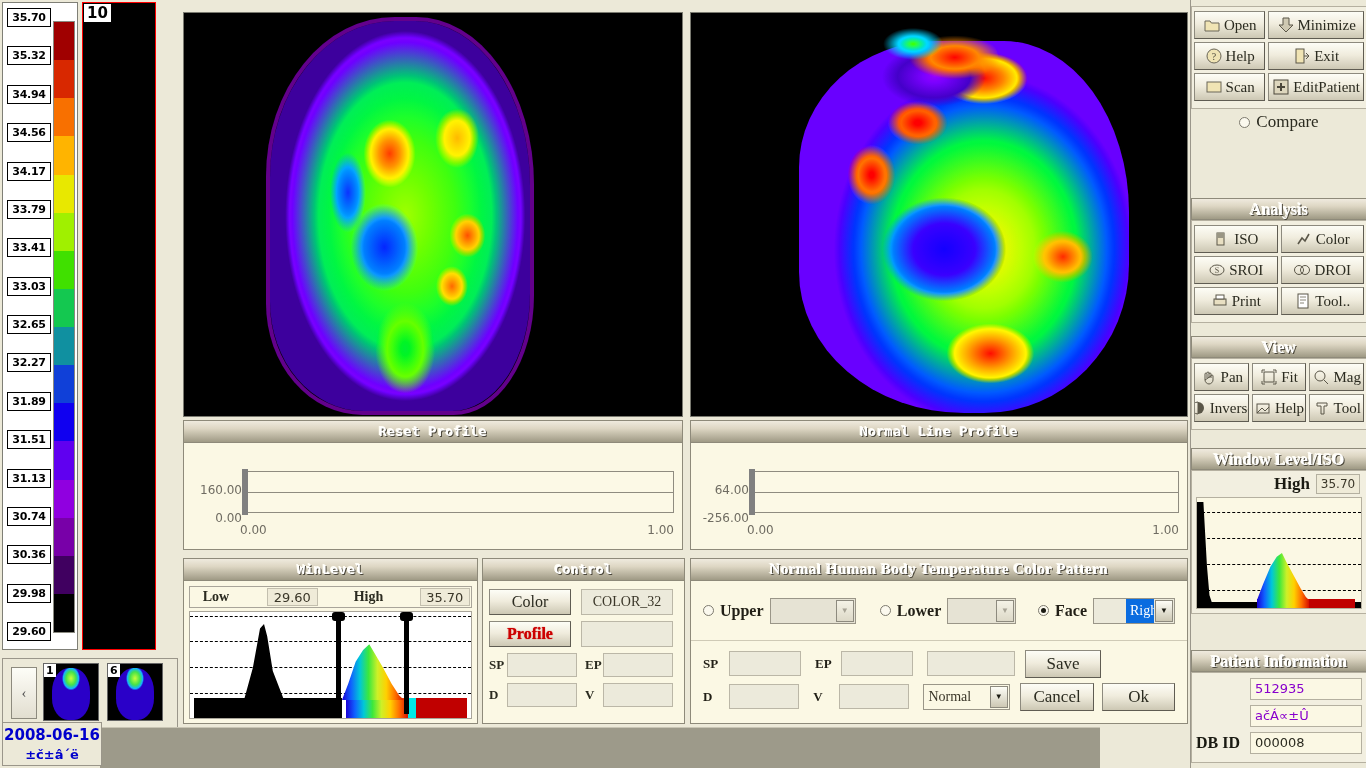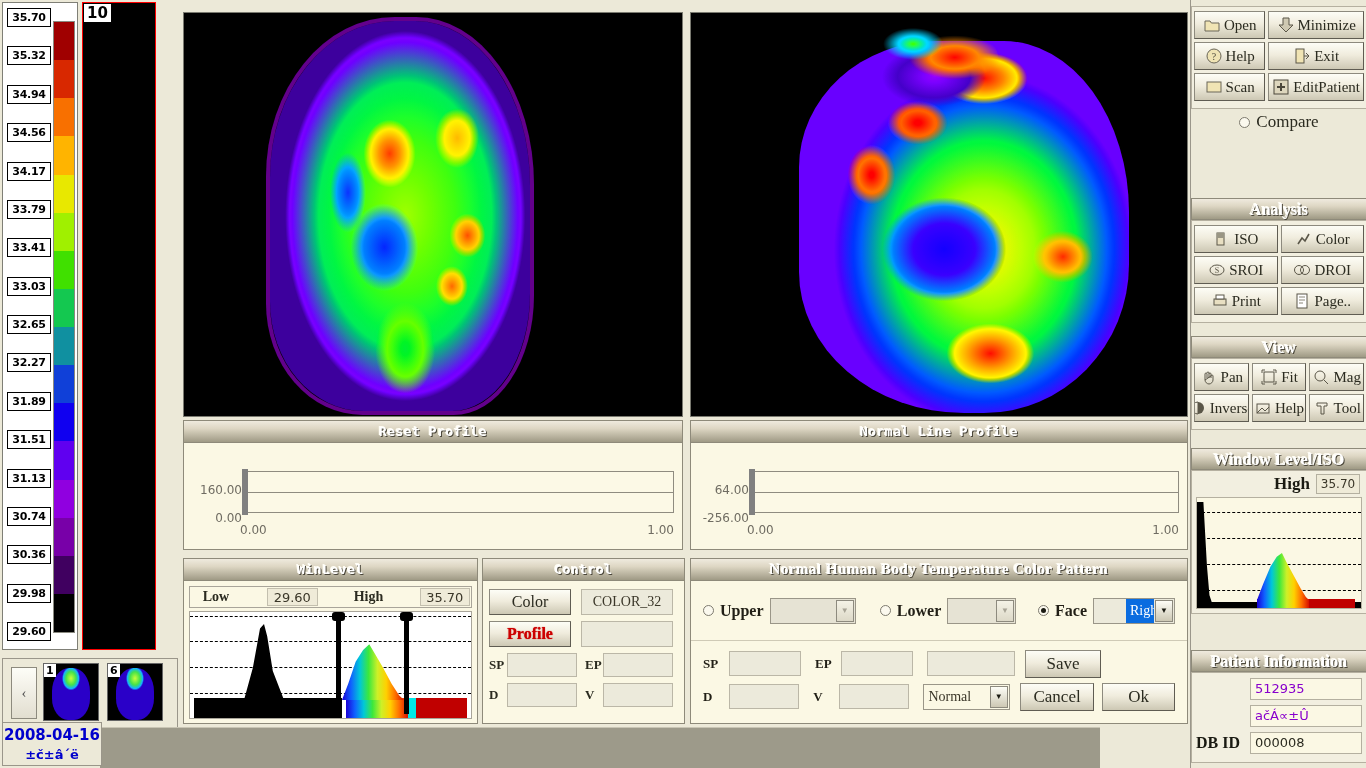--- a/index.html
+++ b/index.html
@@ -414,21 +414,21 @@
     <div class="thumb" style="left:40px;">
       <span class="n">1</span>
       <span class="face"></span>
     </div>
     <div class="thumb" style="left:104px;">
       <span class="n">6</span>
       <span class="face"></span>
     </div>
   </div>
   <div class="thumbdate">
-    <div>2008-04-16</div>
+    <div>2008-06-16</div>
     <div class="sub">±č±â´ë</div>
   </div>
 
   <div class="imgpane" id="img-left">
     <div class="therm">
       <div class="head-profile"></div>
     </div>
   </div>
   <div class="imgpane" id="img-right">
     <div class="therm">
@@ -687,21 +687,21 @@
             </span>
             <span>Print</span>
           </div>
           <div class="sb-btn">
             <span class="ic">
               <svg viewBox="0 0 18 18">
                   <rect x="4" y="2" width="10" height="14" fill="#fff" stroke="#5a5648"></rect>
                   <path d="M6 5h6M6 8h6M6 11h4" stroke="#8a8678"></path>
                 </svg>
             </span>
-            <span>Page..</span>
+            <span>Tool..</span>
           </div>
         </div>
       </div>
     </div>
 
     <div class="sb-group" style="top:336px;">
       <div class="sb-head">View</div>
       <div class="sb-box">
         <div class="sb-row">
           <div class="sb-btn">

